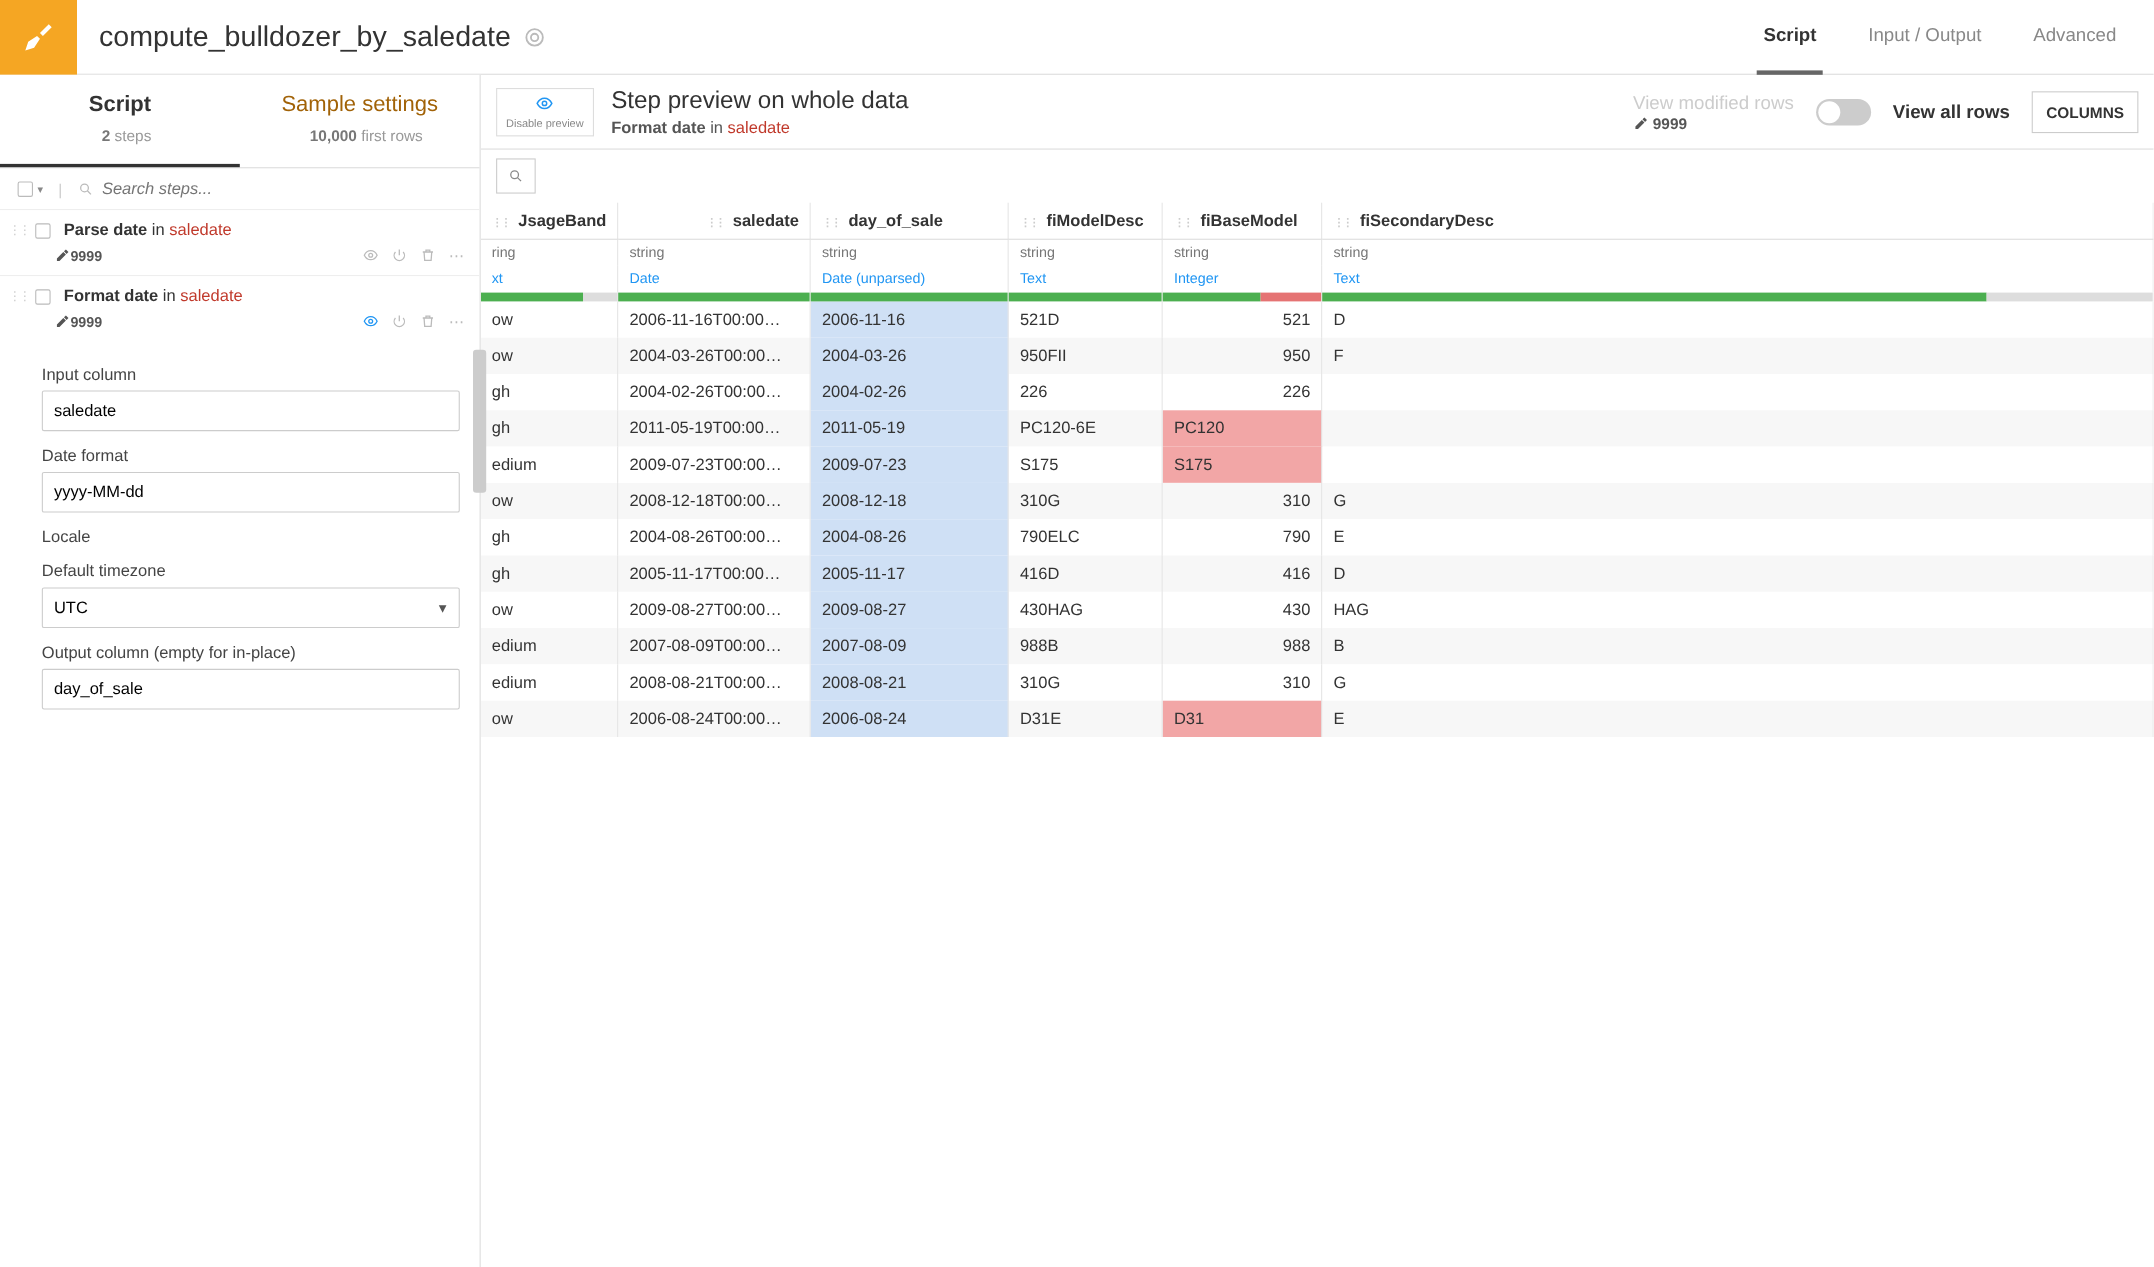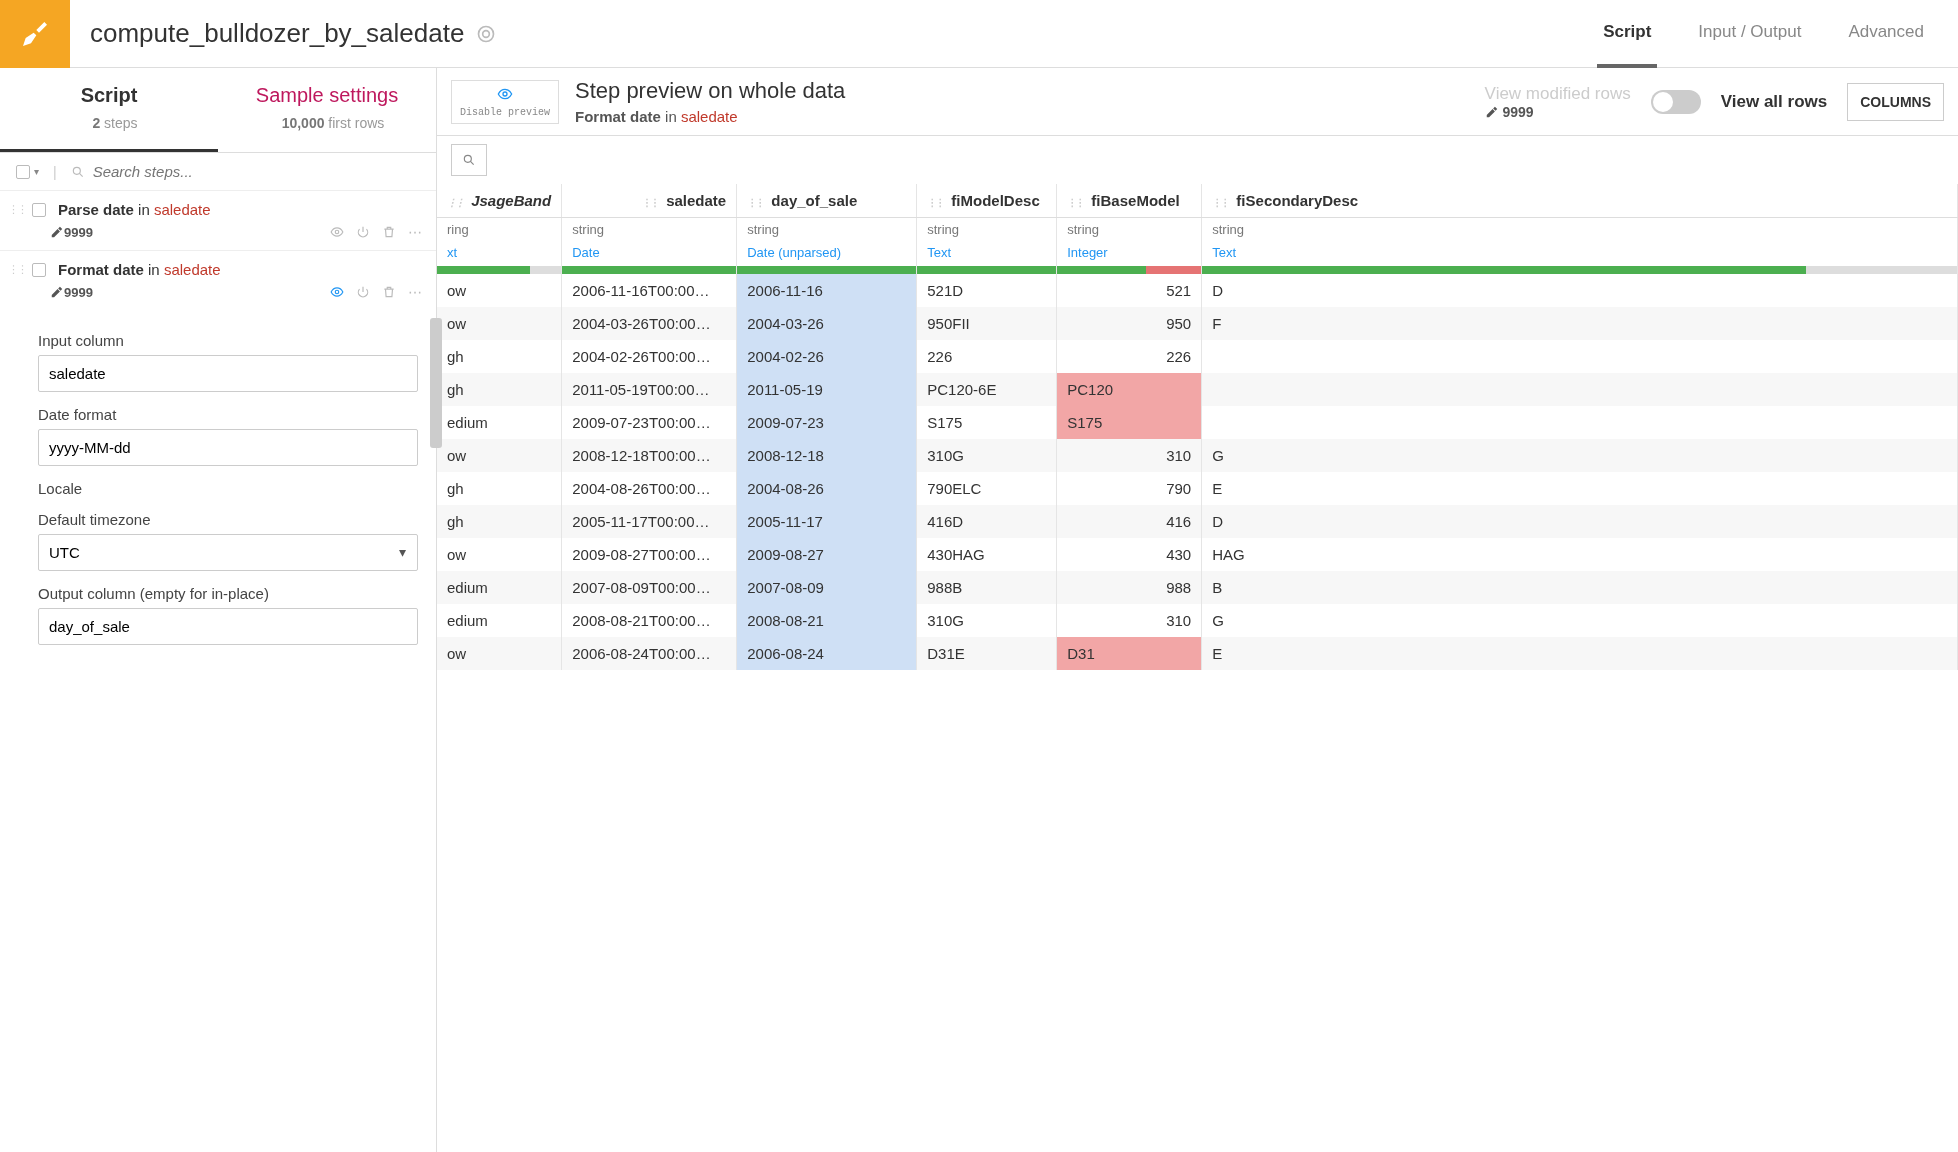--- a/index.html
+++ b/index.html
@@ -16,21 +16,21 @@
 .top-tab { font-size: 17px; color: #888; padding: 22px 6px; cursor: pointer; }
 .top-tab.active { color: #333; font-weight: 600; border-bottom: 4px solid #666; }
 
 
 .main { display: flex; height: calc(100vh - 68px); }
 
 
 .sidebar { width: 437px; border-right: 1px solid #ddd; display: flex; flex-direction: column; background: #fff; position: relative; }
 .sidebar-tabs { display: flex; border-bottom: 1px solid #ddd; }
 .sidebar-tab { flex: 1; text-align: center; padding: 16px 0 8px 0; cursor: pointer; }
-.sidebar-tab .name { font-size: 20px; color: #be185d; }
+.sidebar-tab .name { font-size: 20px; color: #a16207; }
 .sidebar-tab .sub { font-size: 14px; color: #999; margin-top: 8px; padding-bottom: 10px; padding-left: 12px; }
 .sidebar-tab.active .name { color: #333; font-weight: 600; }
 .sidebar-tab.active { border-bottom: 3px solid #333; }
 .sidebar-tab .sub b { color: #777; font-weight: 700; }
 
 .search-row { display: flex; align-items: center; padding: 10px 16px; border-bottom: 1px solid #eee; }
 .mini-check { width: 14px; height: 14px; border: 1px solid #bbb; border-radius: 2px; }
 .mini-chev { margin-left: 4px; color: #888; font-size: 10px; }
 .search-row .sep { margin: 0 14px; color: #ccc; }
 .search-input { border: none; outline: none; font-size: 15px; flex: 1; color: #333; font-style: italic; }
@@ -53,21 +53,21 @@
 .form-select-wrap { position: relative; }
 .form-select-wrap::after { content: "▾"; position: absolute; right: 12px; top: 10px; color: #555; pointer-events: none; }
 
 .drag-handle { position: absolute; right: -6px; top: 250px; width: 12px; height: 130px; background: #ccc; border-radius: 3px; }
 
 
 .content { flex: 1; display: flex; flex-direction: column; overflow: hidden; }
 .preview-header { display: flex; align-items: center; padding: 10px 14px; border-bottom: 1px solid #ddd; gap: 16px; }
 .disable-preview { border: 1px solid #ddd; padding: 5px 8px; text-align: center; cursor: pointer; }
 .disable-preview .eye { color: #2196f3; font-size: 18px; }
-.disable-preview .txt { font-size: 10px; color: #888; line-height: 1.1; font-family: Liberation Mono, monospace; }
+.disable-preview .txt { font-size: 10px; color: #888; line-height: 1.1; }
 .preview-title { font-size: 22px; font-weight: 400; color: #333; }
 .preview-sub { font-size: 15px; color: #555; margin-top: 4px; }
 .preview-sub .red { color: #c0392b; }
 .preview-mid { margin-left: auto; display: flex; align-items: center; gap: 20px; }
 .view-mod { color: #ccc; font-size: 17px; }
 .mod-count { color: #555; font-size: 14px; font-weight: 600; }
 .toggle { width: 50px; height: 24px; background: #ccc; border-radius: 12px; position: relative; cursor: pointer; }
 .toggle::after { content: ""; position: absolute; width: 20px; height: 20px; background: #fff; border-radius: 50%; top: 2px; left: 2px; }
 .view-all { font-size: 17px; color: #333; font-weight: 600; }
 .columns-btn { border: 1px solid #ccc; padding: 10px 12px; font-size: 14px; font-weight: 600; cursor: pointer; }
@@ -88,21 +88,21 @@
 .q-green { background: #4caf50; }
 .q-red { background: #e57373; }
 .q-grey { background: #ddd; }
 tbody tr.data-row:nth-child(even) td { background: #f7f7f7; }
 tbody tr.data-row:nth-child(odd) td { background: #fff; }
 td.hl-blue { background: #cfe0f5 !important; }
 td.hl-red { background: #f2a6a6 !important; }
 td.num { text-align: right; }
 .icon-svg { width: 14px; height: 14px; vertical-align: -2px; }
 
-.col-usage { width: 120px; font-style: italic; }
+.col-usage { width: 120px; }
 .col-saledate { width: 175px; text-align: right; }
 .col-day { width: 180px; }
 .col-model { width: 140px; }
 .col-base { width: 145px; }
 .col-sec { width: auto; }
 </style>
 </head>
 <body>
 
 <div class="header">

